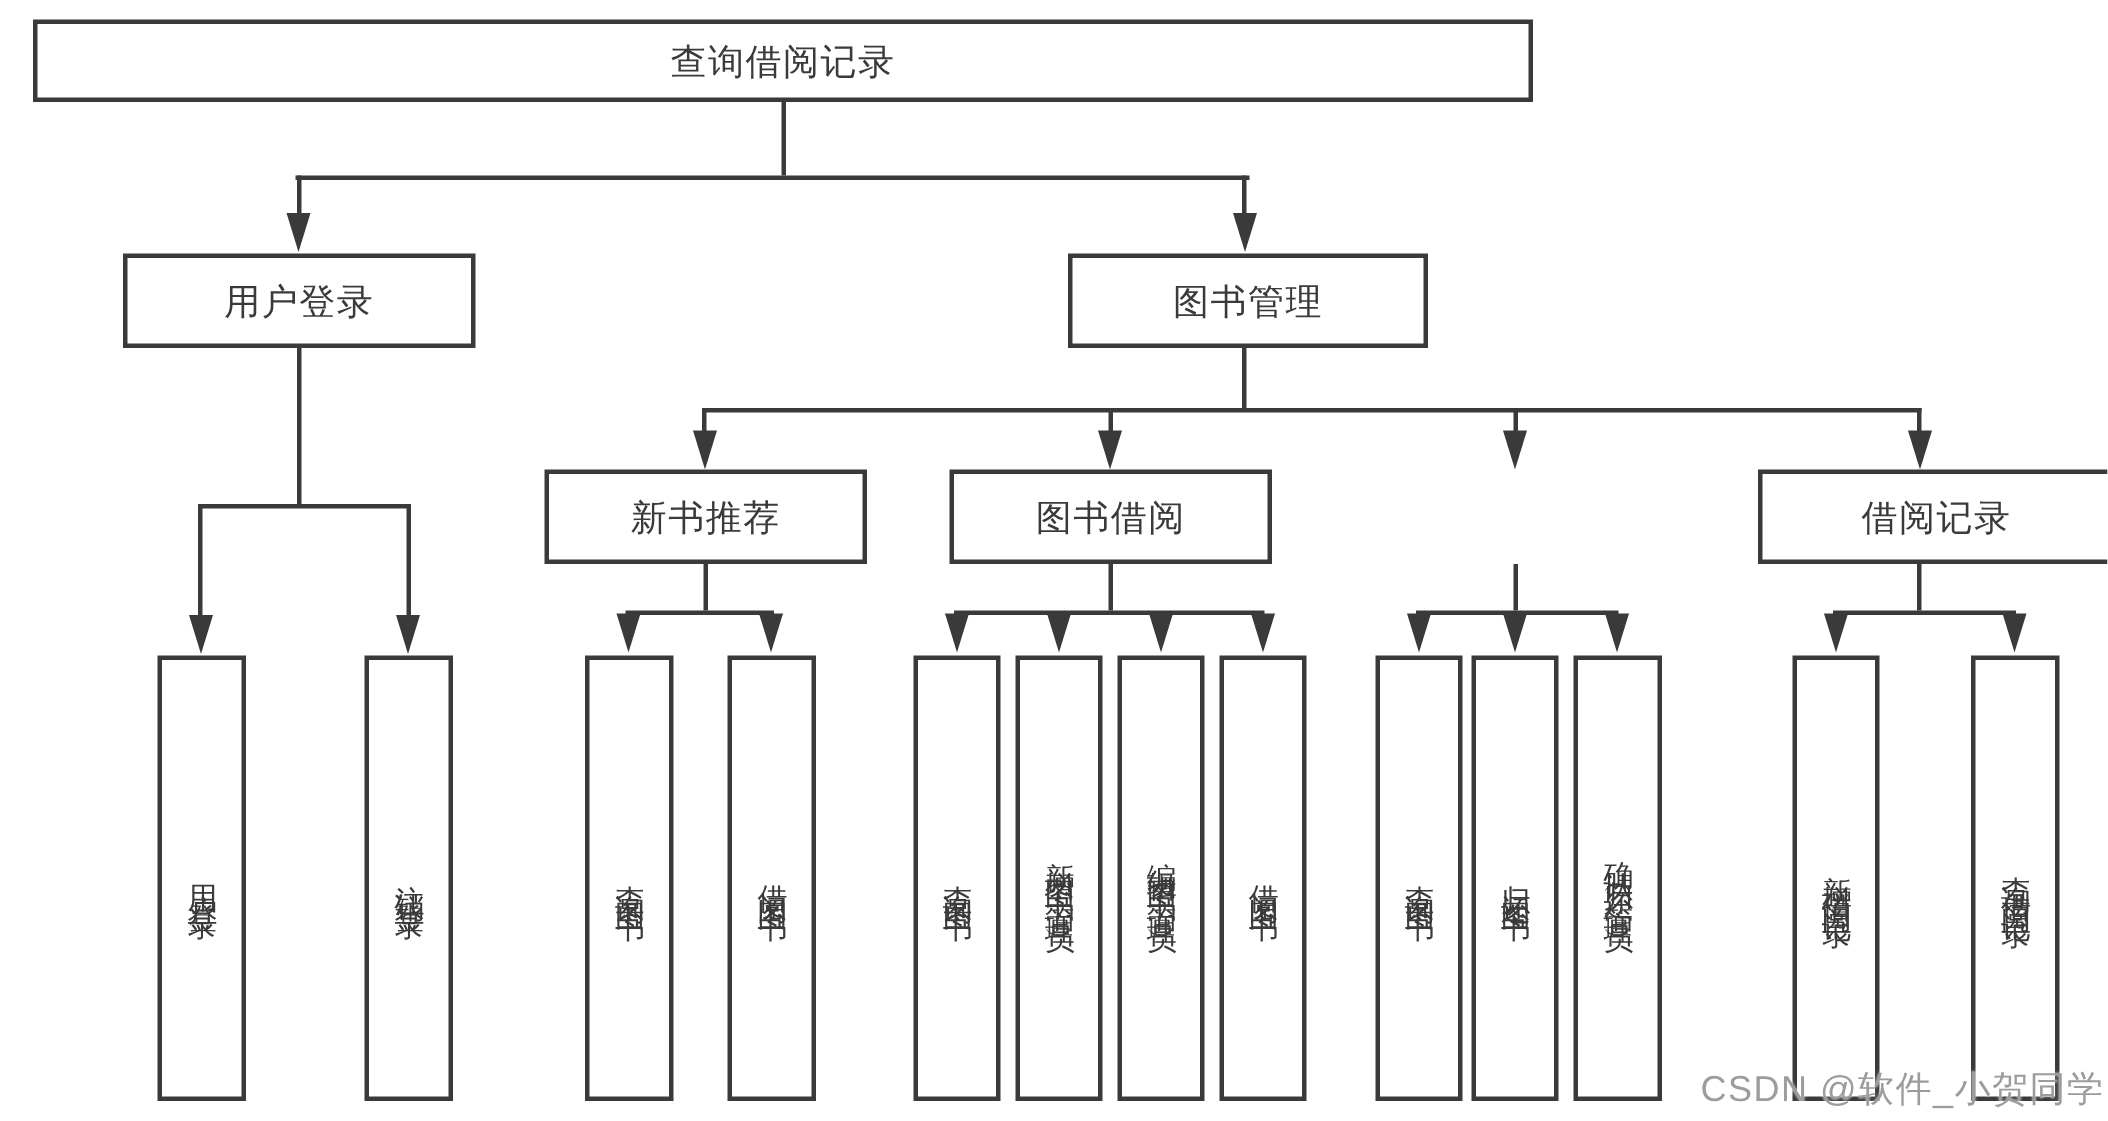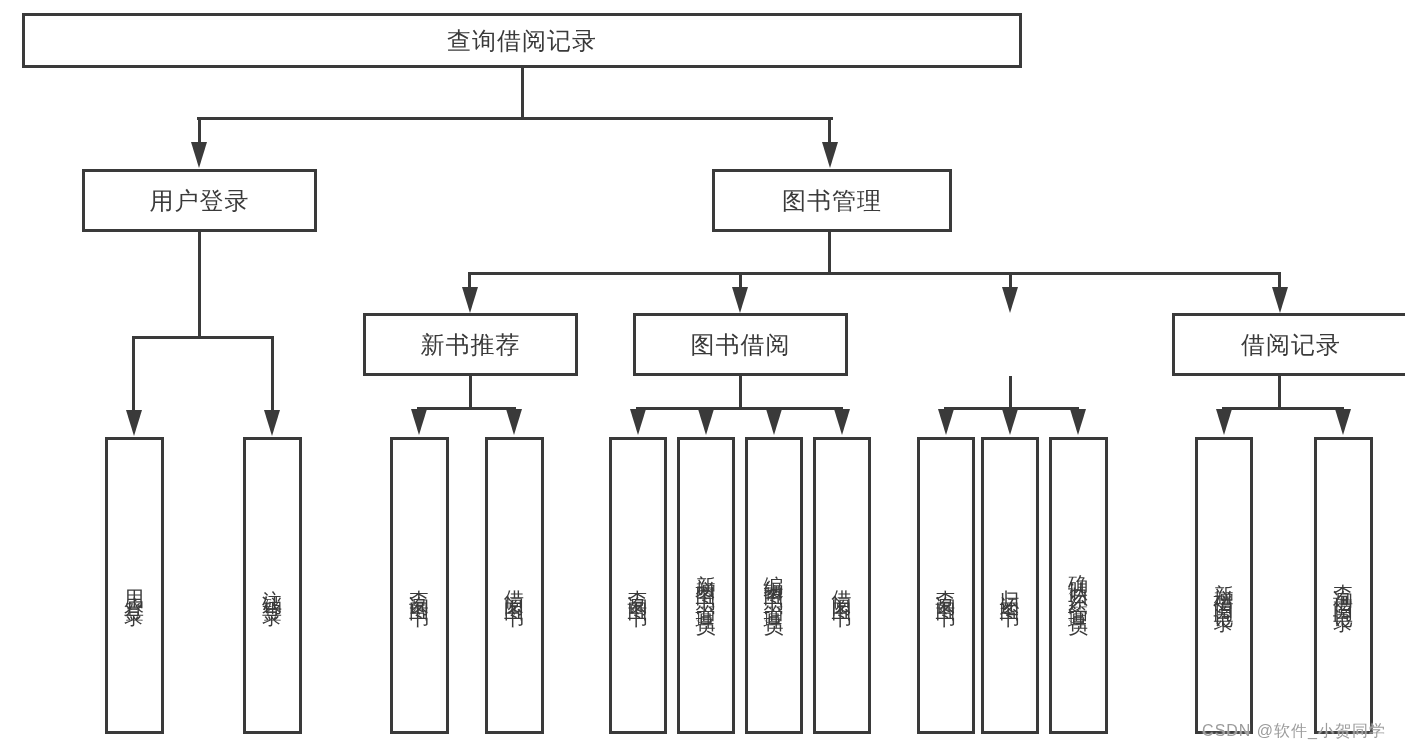--- a/index.html
+++ b/index.html
@@ -42,24 +42,24 @@
   .arrow{
     position:absolute;
     width:0;height:0;
     border-left:8px solid transparent;
     border-right:8px solid transparent;
     border-top:26px solid #3a3a3a;
     z-index:1;
   }
   .watermark{
     position:absolute;
-    right:19px;
+    right:2px;
     bottom:5px;
     color:#9c9c9c;
-    font-size:16px;
+    font-size:24px;
     letter-spacing:1px;
     z-index:3;
     text-shadow:0 0 2px #ffffff;
   }
 </style>
 </head>
 <body>
 
 <div class="stage">
 

